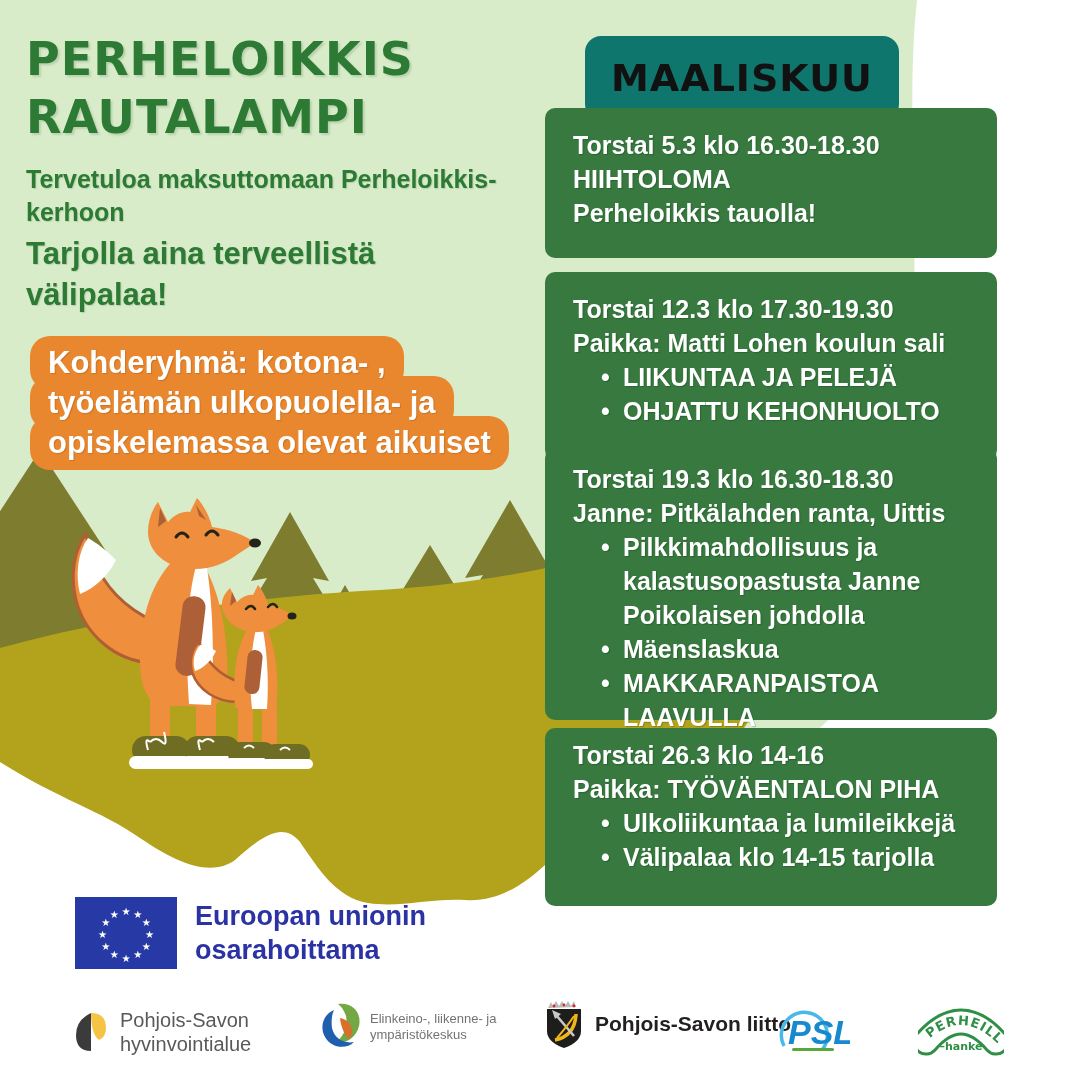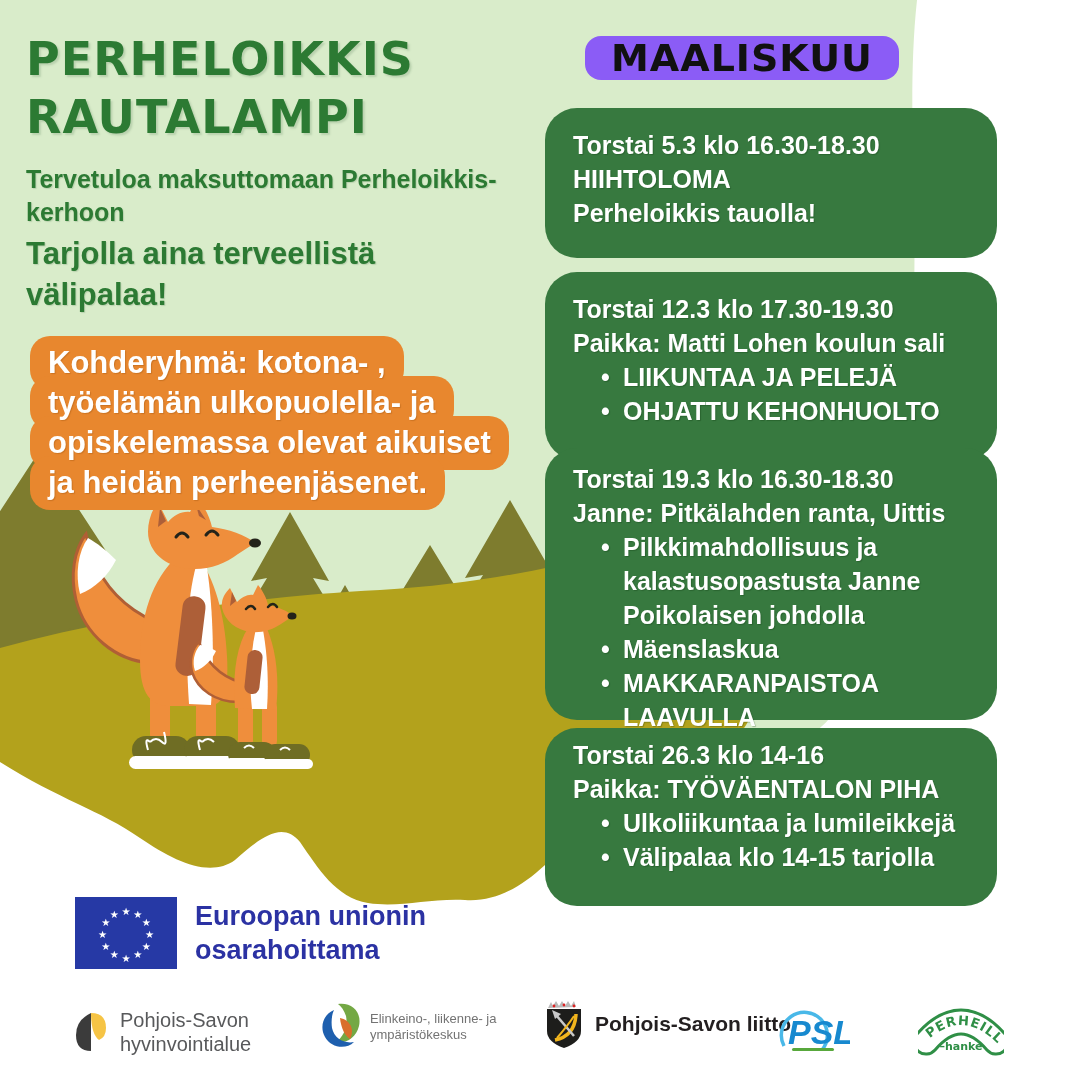--- a/index.html
+++ b/index.html
@@ -16,25 +16,25 @@
   .tagline{position:absolute;left:26px;top:233px;z-index:3;color:#2c7a33;
            font-weight:700;font-size:31px;line-height:41px;text-shadow:1px 1px 1px rgba(90,130,90,.25);}
 
   .callout{position:absolute;left:30px;top:336px;z-index:3;}
   .callout .line{display:table;background:#e8872e;color:#ffffff;font-weight:700;
                  font-size:31px;line-height:40px;padding:7px 18px;border-radius:20px;
                  margin-top:-14px;white-space:nowrap;text-shadow:1px 1px 1px rgba(120,60,0,.25);}
   .callout .line:first-child{margin-top:0;}
 
   
-  .month-badge{position:absolute;left:585px;top:36px;z-index:3;background:#8b5cf6;color:#111111;
+  .month-badge{position:absolute;left:585px;top:36px;z-index:3;background:#0f766e;color:#111111;
                font-family:"DejaVu Sans",sans-serif;font-weight:800;font-size:38px;
-               padding:0 26px;border-radius:16px;letter-spacing:1px;}
+               padding:20px 26px;border-radius:16px;letter-spacing:1px;}
   .event{position:absolute;left:545px;width:452px;z-index:3;background:#37793f;color:#ffffff;
-         border-radius:32px;box-sizing:border-box;padding:20px 26px 10px 28px;
+         border-radius:10px;box-sizing:border-box;padding:20px 26px 10px 28px;
          font-weight:700;font-size:25px;line-height:34px;text-shadow:1px 1px 1px rgba(0,40,0,.25);}
   .event-1{top:108px;height:150px;}
   .event-2{top:272px;height:188px;}
   .event-3{top:448px;height:272px;padding-top:14px;}
   .event-4{top:728px;height:178px;padding-top:10px;}
   .event ul{margin:0;padding:0 0 0 28px;list-style:none;}
   .event li{position:relative;padding-left:22px;}
   .event li::before{content:"•";position:absolute;left:0;top:0;}
 
   
@@ -154,21 +154,20 @@
 
   <div class="tagline">
     <span style="display:block">Tarjolla aina terveellistä</span>
     <span style="display:block">välipalaa!</span>
   </div>
 
   <div class="callout">
     <span class="line">Kohderyhmä: kotona- ,</span>
     <span class="line">työelämän ulkopuolella-  ja</span>
     <span class="line">opiskelemassa olevat aikuiset</span>
-    <span class="line">ja heidän perheenjäsenet.</span>
   </div>
 
   <div class="month-badge">MAALISKUU</div>
 
   <div class="event event-1">
     <div>Torstai 5.3 klo 16.30-18.30</div>
     <div>HIIHTOLOMA</div>
     <div>Perheloikkis tauolla!</div>
   </div>
 

